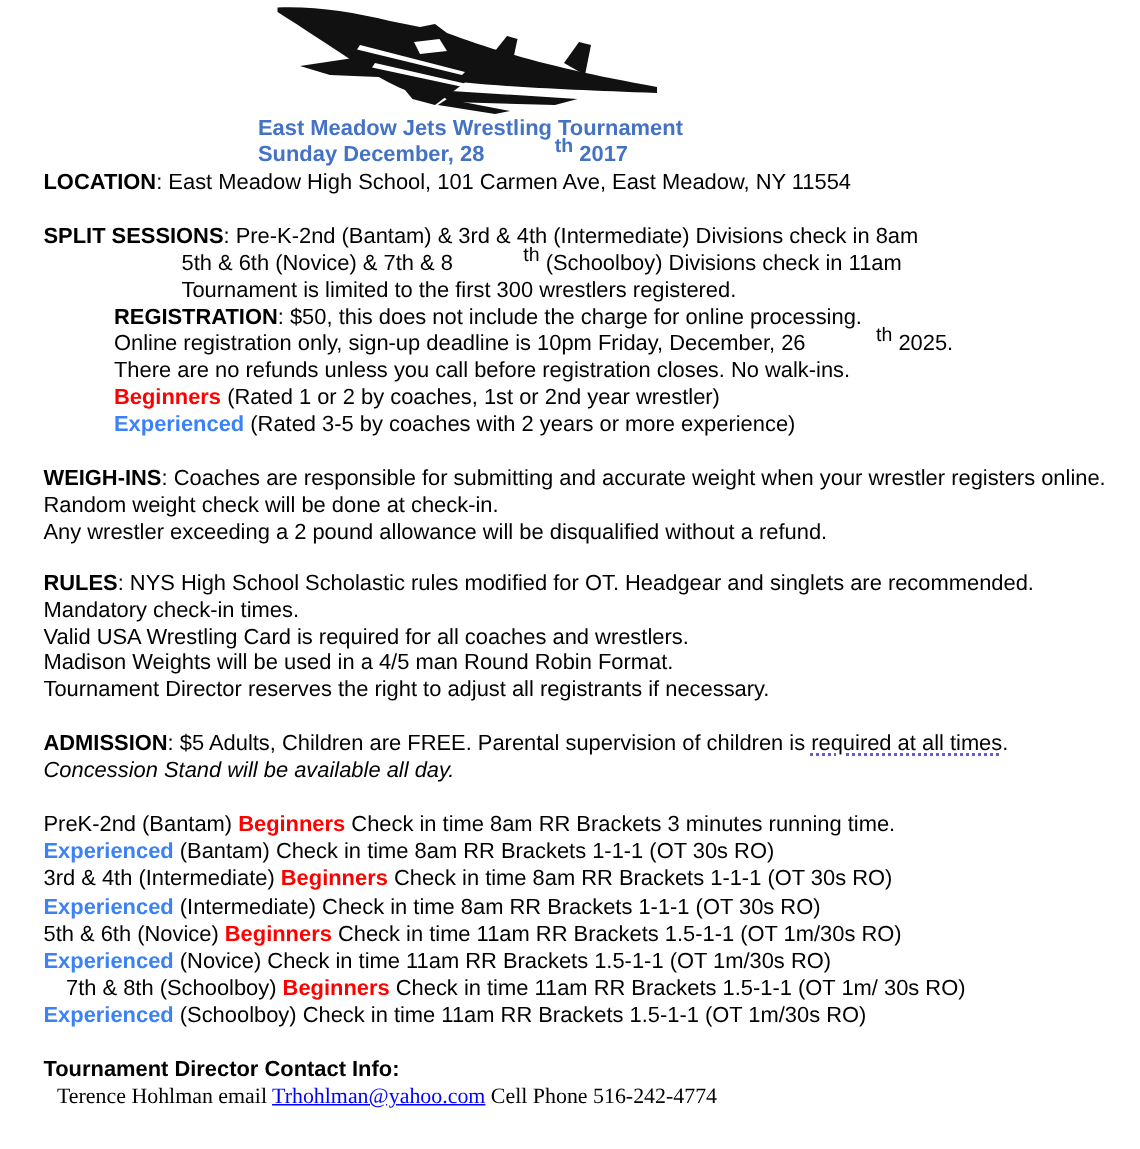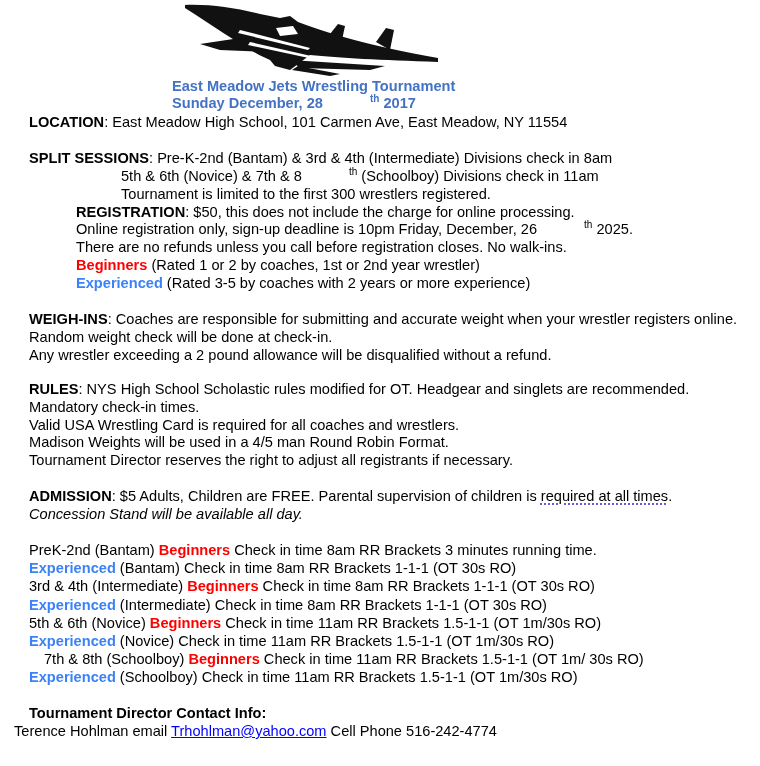--- a/index.html
+++ b/index.html
@@ -4,21 +4,21 @@
 <style>
   html, body { margin: 0; padding: 0; background: #ffffff; }
   body {
     width: 760px; height: 766px; position: relative; overflow: hidden;
     font-family: "Liberation Sans", sans-serif; font-size: 14.6px; color: #000;
   }
   .line { position: absolute; white-space: nowrap; line-height: 17px; text-align: right; }
   .b { font-weight: bold; }
   .red { color: #ff0000; font-weight: bold; }
   .blue { color: #3b82f6; font-weight: bold; }
-  sup { font-size: 10px; line-height: 0; vertical-align: super; padding-left: 47px; }
+  sup { font-size: 13px; line-height: 0; vertical-align: super; padding-left: 47px; }
   .title { color: #4472c4; font-weight: bold; font-size: 14.6px; }
   .link { color: #0000ff; text-decoration: underline; cursor: pointer; }
   .squiggle { text-decoration: underline dotted #6a5acd; text-decoration-thickness: 2px; text-underline-offset: 2px; }
   #jet { position: absolute; left: 180px; top: 0; width: 262px; height: 78px; }
 </style>
 </head>
 <body>
 
 <svg id="jet" viewBox="0 0 262 78">
   <g fill="#111">
@@ -67,13 +67,13 @@
     <div class="line" style="left: 29px; top: 560.2px;"><span></span><span class="blue">Experienced</span><span> (Bantam) Check in time 8am RR Brackets 1-1-1 (OT 30s RO)</span></div>
     <div class="line" style="left: 29px; top: 578.4px;"><span>3rd &amp; 4th (Intermediate) </span><span class="red">Beginners</span><span> Check in time 8am RR Brackets 1-1-1 (OT 30s RO)</span></div>
     <div class="line" style="left: 29px; top: 596.6px;"><span></span><span class="blue">Experienced</span><span> (Intermediate) Check in time 8am RR Brackets 1-1-1 (OT 30s RO)</span></div>
     <div class="line" style="left: 29px; top: 614.8px;"><span>5th &amp; 6th (Novice) </span><span class="red">Beginners</span><span> Check in time 11am RR Brackets 1.5-1-1 (OT 1m/30s RO)</span></div>
     <div class="line" style="left: 29px; top: 633px;"><span></span><span class="blue">Experienced</span><span> (Novice) Check in time 11am RR Brackets 1.5-1-1 (OT 1m/30s RO)</span></div>
     <div class="line" style="left: 44px; top: 651.2px;"><span>7th &amp; 8th (Schoolboy) </span><span class="red">Beginners</span><span> Check in time 11am RR Brackets 1.5-1-1 (OT 1m/ 30s RO)</span></div>
     <div class="line" style="left: 29px; top: 669.4px;"><span></span><span class="blue">Experienced</span><span> (Schoolboy) Check in time 11am RR Brackets 1.5-1-1 (OT 1m/30s RO)</span></div>
   </div>
 
 <div class="line b" style="left:29px; top:705px;">Tournament Director Contact Info:</div>
-<div class="line" style="left:14px; top:723px;"><span>Terence Hohlman email </span><a class="link">Trhohlman@yahoo.com</a><span> Cell Phone 516-242-4774</span></div>
+<div class="line" style="left:38px; top:723px;font-family:Liberation Serif, serif;"><span>Terence Hohlman email </span><a class="link">Trhohlman@yahoo.com</a><span> Cell Phone 516-242-4774</span></div>
 
 </body></html>

